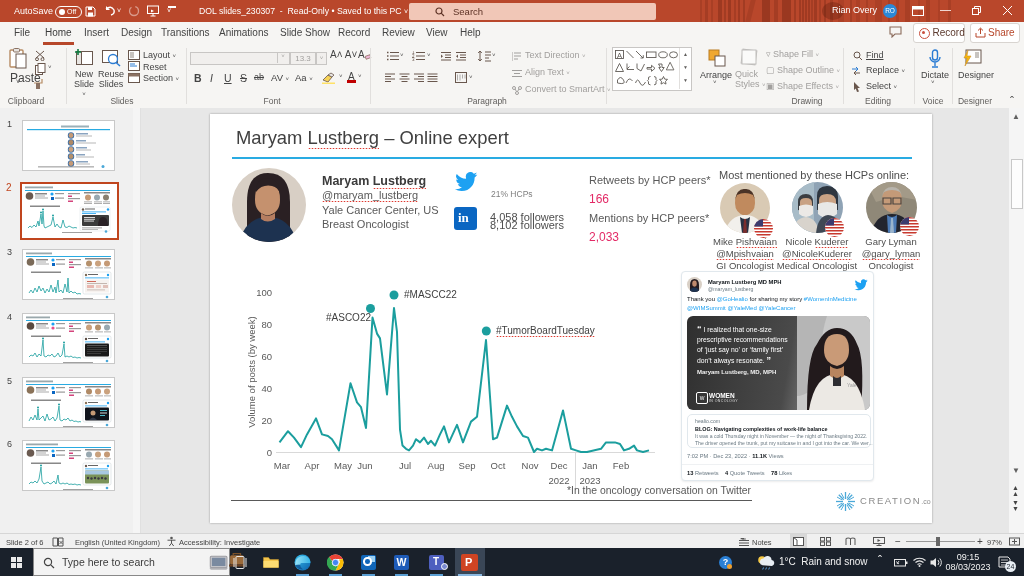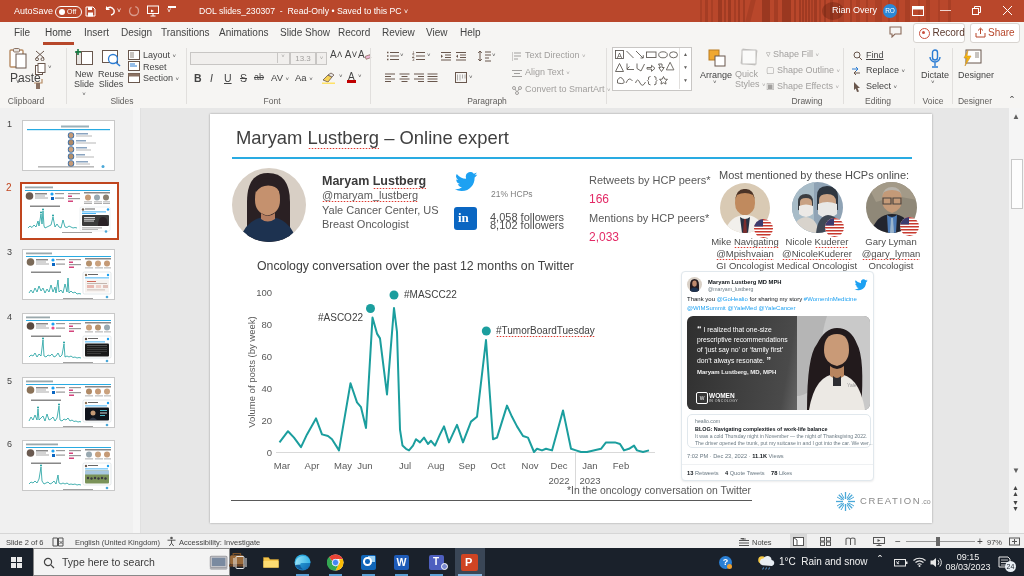--- a/index.html
+++ b/index.html
@@ -52,20 +52,27 @@
         <circle cx="6" cy="6" r="4.5" fill="none" stroke="#fff" stroke-width="1.3" stroke-dasharray="18 4"></circle>
       </svg>
     <svg class="abs" style="left:147px;top:5px" width="12" height="12" viewBox="0 0 12 12">
         <rect x="0.5" y="1" width="11" height="7.5" fill="none" stroke="#fff"></rect>
         <path d="M4 4.5l3 1.5-3 1.5z" fill="#fff"></path>
         <path d="M6 9v2M3.5 11h5" stroke="#fff"></path>
       </svg>
     <div class="abs" style="left:168px;top:6px;width:8px;height:1.5px;background:#fff;"></div>
     <div class="abs" style="left:167px;top:6.5px;font-size:7px;">˅</div>
     <div class="abs" style="left:199px;top:6px;font-size:8.7px;white-space:nowrap;">DOL slides_230307&nbsp; -&nbsp; Read-Only • Saved to this PC <span style="font-size:7px;">˅</span></div>
+    <div class="abs" style="left:409px;top:3px;width:247px;height:17px;background:#f1c7b7;border-radius:2px;">
+      <svg class="abs" style="left:26px;top:3.5px" width="10" height="10" viewBox="0 0 10 10">
+          <circle cx="4" cy="4" r="3" fill="none" stroke="#5d3225" stroke-width="1.2"></circle>
+          <path d="M6.2 6.2L9 9" stroke="#5d3225" stroke-width="1.2"></path>
+        </svg>
+      <div class="abs" style="left:44px;top:3px;font-size:9.5px;color:#5d3225;">Search</div>
+    </div>
     <div class="abs" style="left:718px;top:0;width:112px;height:22px;">
       <div class="abs" style="left:0;top:0;width:4px;height:22px;background:rgba(60,10,0,0.22);"></div>
       <div class="abs" style="left:6px;top:0;width:2px;height:22px;background:rgba(60,10,0,0.18);"></div>
       <div class="abs" style="left:10px;top:0;width:3px;height:22px;background:rgba(60,10,0,0.22);"></div>
       <div class="abs" style="left:16px;top:0;width:2px;height:22px;background:rgba(60,10,0,0.15);"></div>
       <div class="abs" style="left:20px;top:0;width:2px;height:22px;background:rgba(60,10,0,0.2);"></div>
       <div class="abs" style="left:25px;top:0;width:1.5px;height:22px;background:rgba(60,10,0,0.18);"></div>
       <div class="abs" style="left:30px;top:0;width:5px;height:22px;background:rgba(60,10,0,0.12);transform:skewX(-14deg);"></div>
       <div class="abs" style="left:44px;top:0;width:8px;height:22px;background:rgba(60,10,0,0.24);"></div>
       <div class="abs" style="left:56px;top:0;width:4px;height:22px;background:rgba(60,10,0,0.16);"></div>
@@ -818,25 +825,24 @@
             <rect y="6" width="19" height="1.5"></rect>
             <rect y="9" width="19" height="1.5"></rect>
             <rect y="12" width="19" height="1.5"></rect>
             <rect y="15" width="19" height="1.5"></rect>
             <rect y="18" width="19" height="1.5"></rect>
           </g>
           <rect width="9" height="7.5" fill="#3c3b6e"></rect>
         </g>
       </svg>
 
-    <div class="abs" style="left:485px;top:122px;width:100px;text-align:center;font-size:9.5px;color:#4d4d4d;line-height:12px;white-space:nowrap;">Mike <span class="sq">Navigating</span><br><span class="sq">@Mpishvaian</span><br>GI Oncologist</div>
+    <div class="abs" style="left:485px;top:122px;width:100px;text-align:center;font-size:9.5px;color:#4d4d4d;line-height:12px;white-space:nowrap;">Mike <span class="sq">Pishvaian</span><br><span class="sq">@Mpishvaian</span><br>GI Oncologist</div>
     <div class="abs" style="left:557px;top:122px;width:100px;text-align:center;font-size:9.5px;color:#4d4d4d;line-height:12px;white-space:nowrap;">Nicole <span class="sq">Kuderer</span><br><span class="sq">@NicoleKuderer</span><br>Medical Oncologist</div>
     <div class="abs" style="left:631px;top:122px;width:100px;text-align:center;font-size:9.5px;color:#4d4d4d;line-height:12px;white-space:nowrap;">Gary Lyman<br><span class="sq">@gary_lyman</span><br>Oncologist</div>
 
-    <div class="abs" style="left:47px;top:145px;font-size:12.3px;color:#404040;">Oncology conversation over the past 12 months on Twitter</div>
     <div class="abs" style="left:14px;top:185px;width:150px;text-align:center;font-size:9.5px;color:#595959;transform:rotate(-90deg);transform-origin:0 0;left:36px;top:333px;">Volume of posts (by week)</div>
     <div class="abs" style="left:42px;top:173px;width:20px;text-align:right;font-size:9.5px;color:#595959;">100</div>
     <div class="abs" style="left:42px;top:205px;width:20px;text-align:right;font-size:9.5px;color:#595959;">80</div>
     <div class="abs" style="left:42px;top:237px;width:20px;text-align:right;font-size:9.5px;color:#595959;">60</div>
     <div class="abs" style="left:42px;top:269px;width:20px;text-align:right;font-size:9.5px;color:#595959;">40</div>
     <div class="abs" style="left:42px;top:301px;width:20px;text-align:right;font-size:9.5px;color:#595959;">20</div>
     <div class="abs" style="left:42px;top:333px;width:20px;text-align:right;font-size:9.5px;color:#595959;">0</div>
     <div class="abs" style="left:66px;top:338px;width:379px;height:1px;background:#d9d9d9;"></div>
     <div class="abs" style="left:365px;top:339px;width:1px;height:36px;background:#d9d9d9;"></div>
     <div class="abs xlab" style="left:57px;">Mar</div>
@@ -859,21 +865,21 @@
         140.5,269.2 147,288.4 151,293.2 156,314 162.5,203.6 167,219.6 170,224.4 177,280.4 184,194 187,218
         190,315.6 192.5,331.6 196,334.8 199,336.4 203,331.6 206,325.2 210,328.4 214,323.6 218,330 221,326.8
         225,331.6 230,320.4 234,312.4 239,328.4 247,310.8 253,328.4 261,307.6 267,302.8 276,226 283,325.2
         287,323.6 297,291.6 302,302.8 307,312.4 313,322 318,323.6 324,338 327,334.8 332,336.4 336,334.8
         342,336.4 353,296.4 361,334.8 366,336.4 371,338 377,338 391,334.8 396,328.4 400,328.4 405,328.4
         410,330 414,336.4 419,334.8 424,331.6 427,336.4 433,338 439,336.4"></polyline>
       <circle cx="160.5" cy="194.5" r="4.5" fill="#1b9e9e"></circle>
       <circle cx="184" cy="181" r="4.5" fill="#1b9e9e"></circle>
       <circle cx="276.3" cy="217" r="4.5" fill="#1b9e9e"></circle>
     </svg>
-    <div class="abs" style="left:108px;top:198px;font-size:10px;color:#404040;text-align:right;">#ASCO22</div>
+    <div class="abs" style="left:116px;top:198px;font-size:10px;color:#404040;text-align:right;">#ASCO22</div>
     <div class="abs" style="left:194px;top:175px;font-size:10px;color:#404040;">#MASCC22</div>
     <div class="abs sq" style="left:286px;top:211px;font-size:10px;color:#404040;">#TumorBoardTuesday</div>
 
     <div class="abs" style="left:357px;top:370.5px;font-size:10.4px;color:#595959;">*In the oncology conversation on Twitter</div>
     <div class="abs" style="left:21px;top:386px;width:521px;height:1px;background:#595959;"></div>
 
     <svg class="abs" style="left:624px;top:376px;" width="23" height="23" viewBox="0 0 23 23">
       <g stroke="#4aa8d8" stroke-width="1.3" fill="none">
         <path d="M11.5 2 V9"></path>
           <path d="M11.5 14 V21"></path>

